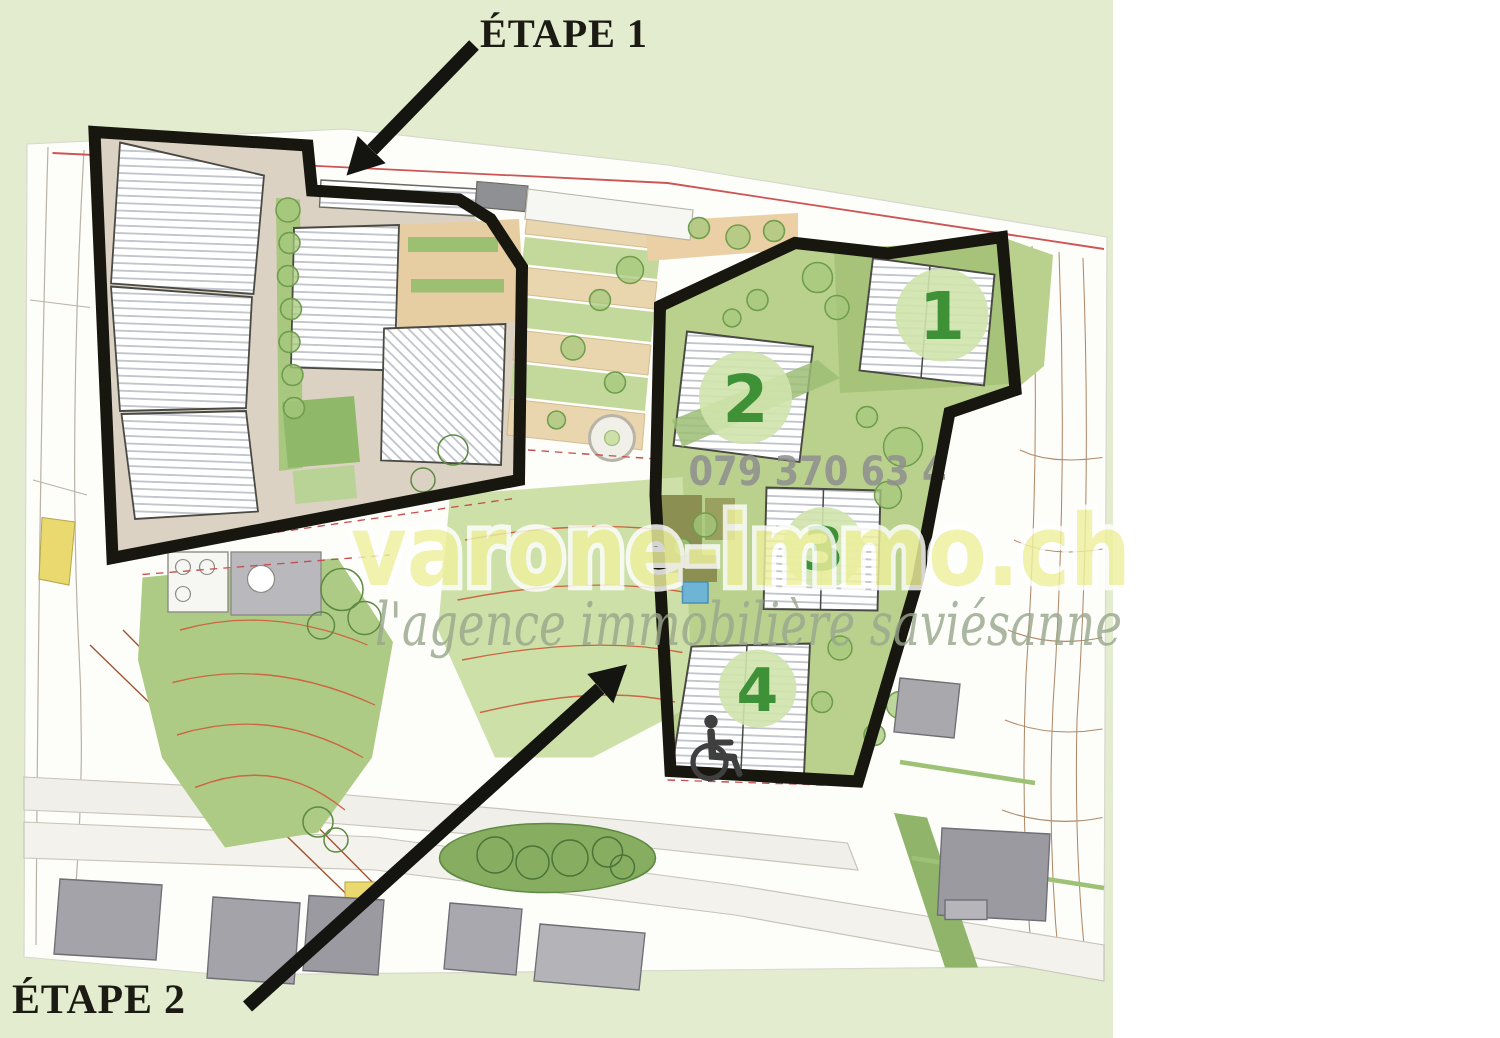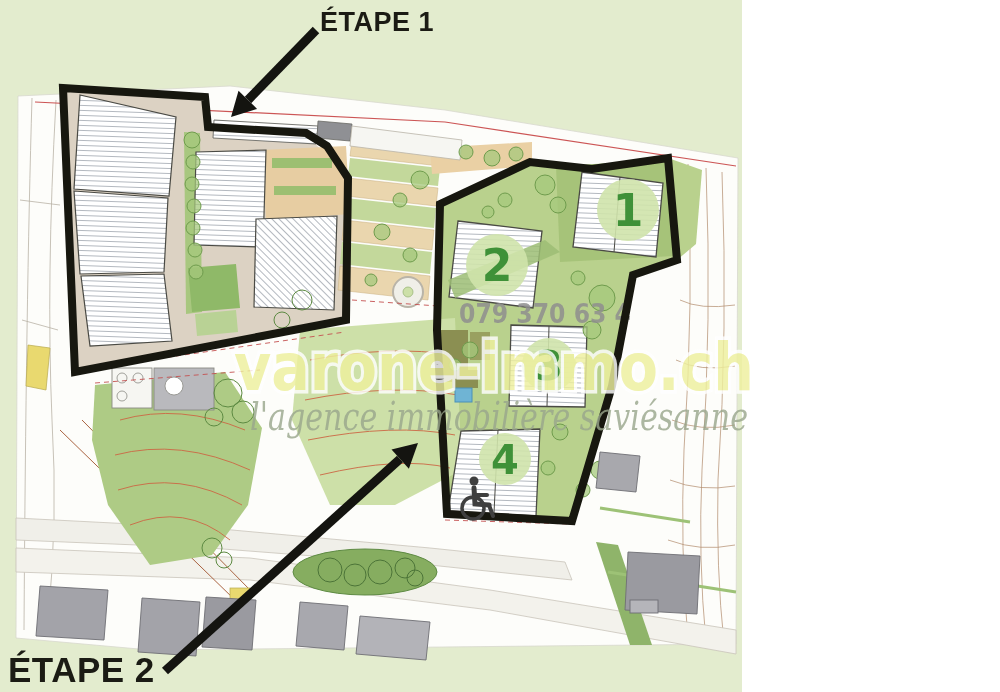--- a/index.html
+++ b/index.html
@@ -1,25 +1,25 @@
 <!DOCTYPE html>
 <html><head>
 <meta charset="utf-8">
 <style>
   html,body{margin:0;padding:0;background:#ffffff;}
   #stage{position:relative;width:1000px;height:692px;background:#ffffff;overflow:hidden;
          font-family:"Liberation Sans",sans-serif;}
   #green-card{position:absolute;left:0;top:0;width:742px;height:692px;background:#e3ecce;}
   .layer{position:absolute;left:0;top:0;width:1000px;height:692px;}
-  .ann-text{position:absolute;color:#1b1b14;line-height:1.05;}
+  .ann-text{position:absolute;color:#1b1b14;line-height:1.05;font-family:Liberation Serif, serif;}
   #etape1-block{left:320px;top:8px;}
   #etape1-title{font-size:27px;font-weight:bold;letter-spacing:.5px;}
   #etape1-subtitle{font-size:23px;margin-top:7px;letter-spacing:.2px;}
   #etape2-block{left:8px;top:652px;}
-  #etape2-title{font-size:35px;font-weight:bold;letter-spacing:.5px;}
+  #etape2-title{font-size:28px;font-weight:bold;letter-spacing:.5px;}
   svg{display:block;}
 </style>
 </head>
 <body>
 
 <div id="stage">
 
   <div id="green-card"></div>
 
   <svg class="layer" viewBox="0 0 1000 692">

